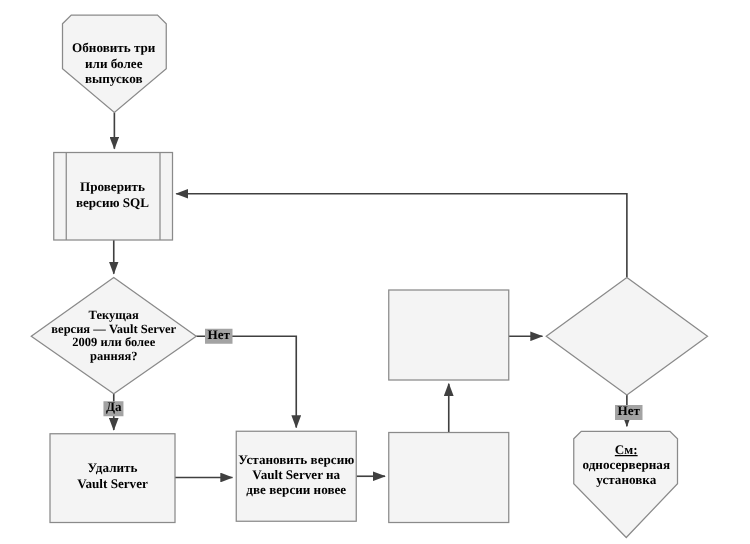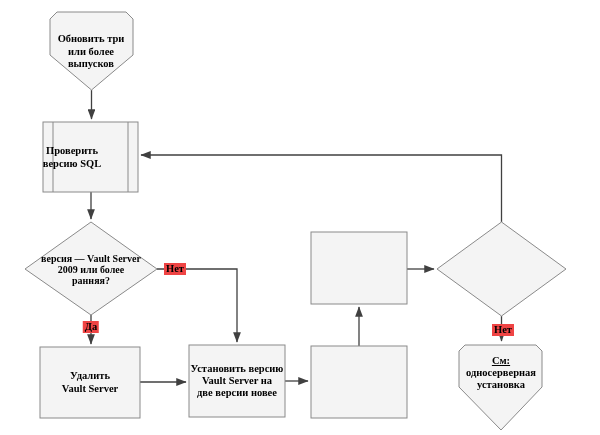--- a/index.html
+++ b/index.html
@@ -27,21 +27,21 @@
   }
   .lbl--diamond { line-height: 11px; font-size: 10px; }
   .ln { white-space: nowrap; }
   .edge {
     position: absolute;
     transform: translate(-50%, -50%);
     font-weight: bold;
     font-size: 10.5px;
     line-height: 12px;
     color: #000000;
-    background: #ef4444;
+    background: #a3a3a3;
     padding: 0 2px;
   }
   .link { text-decoration: underline; }
 </style>
 </head>
 <body>
 
 <div class="canvas">
 
   <svg width="600" height="435" viewBox="0 0 600 435">
@@ -74,26 +74,27 @@
     <polygon class="shape" points="501.5,222 566,269 501.5,316 437,269"></polygon>
     <polygon class="shape" points="459,351 465,345 536,345 542,351 542,387 501,430 459,387"></polygon>
   </svg>
 
   <div class="lbl" style="left:91px; top:52px;">
     <div class="ln">Обновить три</div>
     <div class="ln">или более</div>
     <div class="ln">выпусков</div>
   </div>
 
-  <div class="lbl" style="left:72px; top:157px;">
+  <div class="lbl" style="left:90px; top:157px;">
     <div class="ln">Проверить</div>
     <div class="ln">версию SQL</div>
   </div>
 
   <div class="lbl lbl--diamond" style="left:91px; top:269px;">
+    <div class="ln">Текущая</div>
     <div class="ln">версия — Vault Server</div>
     <div class="ln">2009 или более</div>
     <div class="ln">ранняя?</div>
   </div>
 
   <div class="lbl" style="left:90px; top:382px;">
     <div class="ln">Удалить</div>
     <div class="ln">Vault Server</div>
   </div>
 

